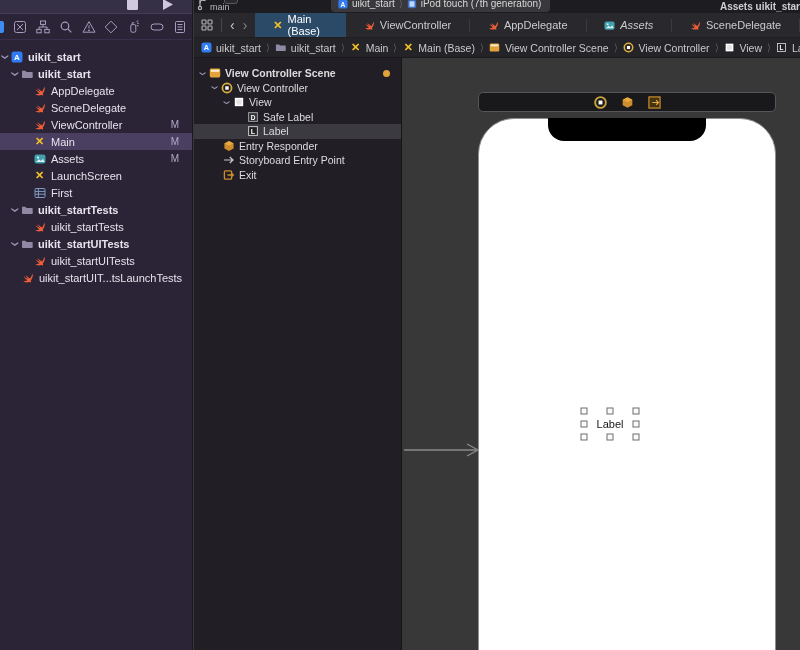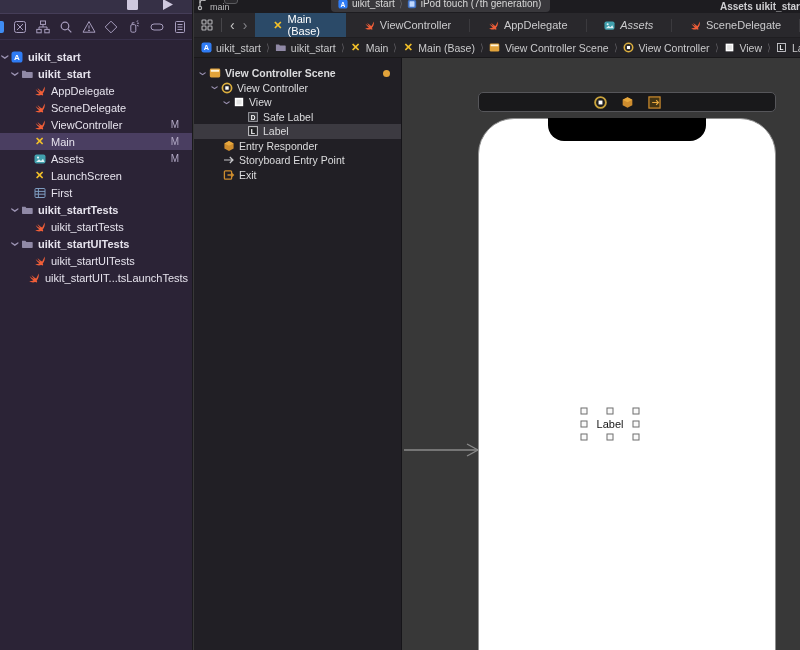--- a/index.html
+++ b/index.html
@@ -268,21 +268,21 @@
           <span class="flabel b">uikit_startUITests</span>
         </div>
         <div class="frow" style="padding-left:33px">
           <span class="icon">
             <svg viewBox="0 0 12 12">
               <path d="M10.6 1.6C11.2 4.3 10.4 6.9 8.7 8.5 9.2 9.2 9.3 10 9 10.6 8.3 10.2 7.6 9.9 7 10 5.1 10.8 2.8 10.3 1.2 9 2.7 9.3 4.2 9 5.4 8.2 3.8 7.2 2.4 5.6 1.7 4.2 3.1 5.4 4.8 6.5 6.3 7.1 5 5.9 4 4.3 3.4 3 4.9 4.4 6.7 5.8 8.2 6.6 9.2 5.1 10 3.3 10.6 1.6Z" fill="#f05e38"></path>
             </svg>
           </span>
           <span class="flabel">uikit_startUITests</span>
         </div>
-        <div class="frow" style="padding-left:27px">
+        <div class="frow" style="padding-left:21px">
           <span class="icon">
             <svg viewBox="0 0 12 12">
               <path d="M10.6 1.6C11.2 4.3 10.4 6.9 8.7 8.5 9.2 9.2 9.3 10 9 10.6 8.3 10.2 7.6 9.9 7 10 5.1 10.8 2.8 10.3 1.2 9 2.7 9.3 4.2 9 5.4 8.2 3.8 7.2 2.4 5.6 1.7 4.2 3.1 5.4 4.8 6.5 6.3 7.1 5 5.9 4 4.3 3.4 3 4.9 4.4 6.7 5.8 8.2 6.6 9.2 5.1 10 3.3 10.6 1.6Z" fill="#f05e38"></path>
             </svg>
           </span>
           <span class="flabel">uikit_startUIT...tsLaunchTests</span>
         </div>
       </div>
   </div>
 

